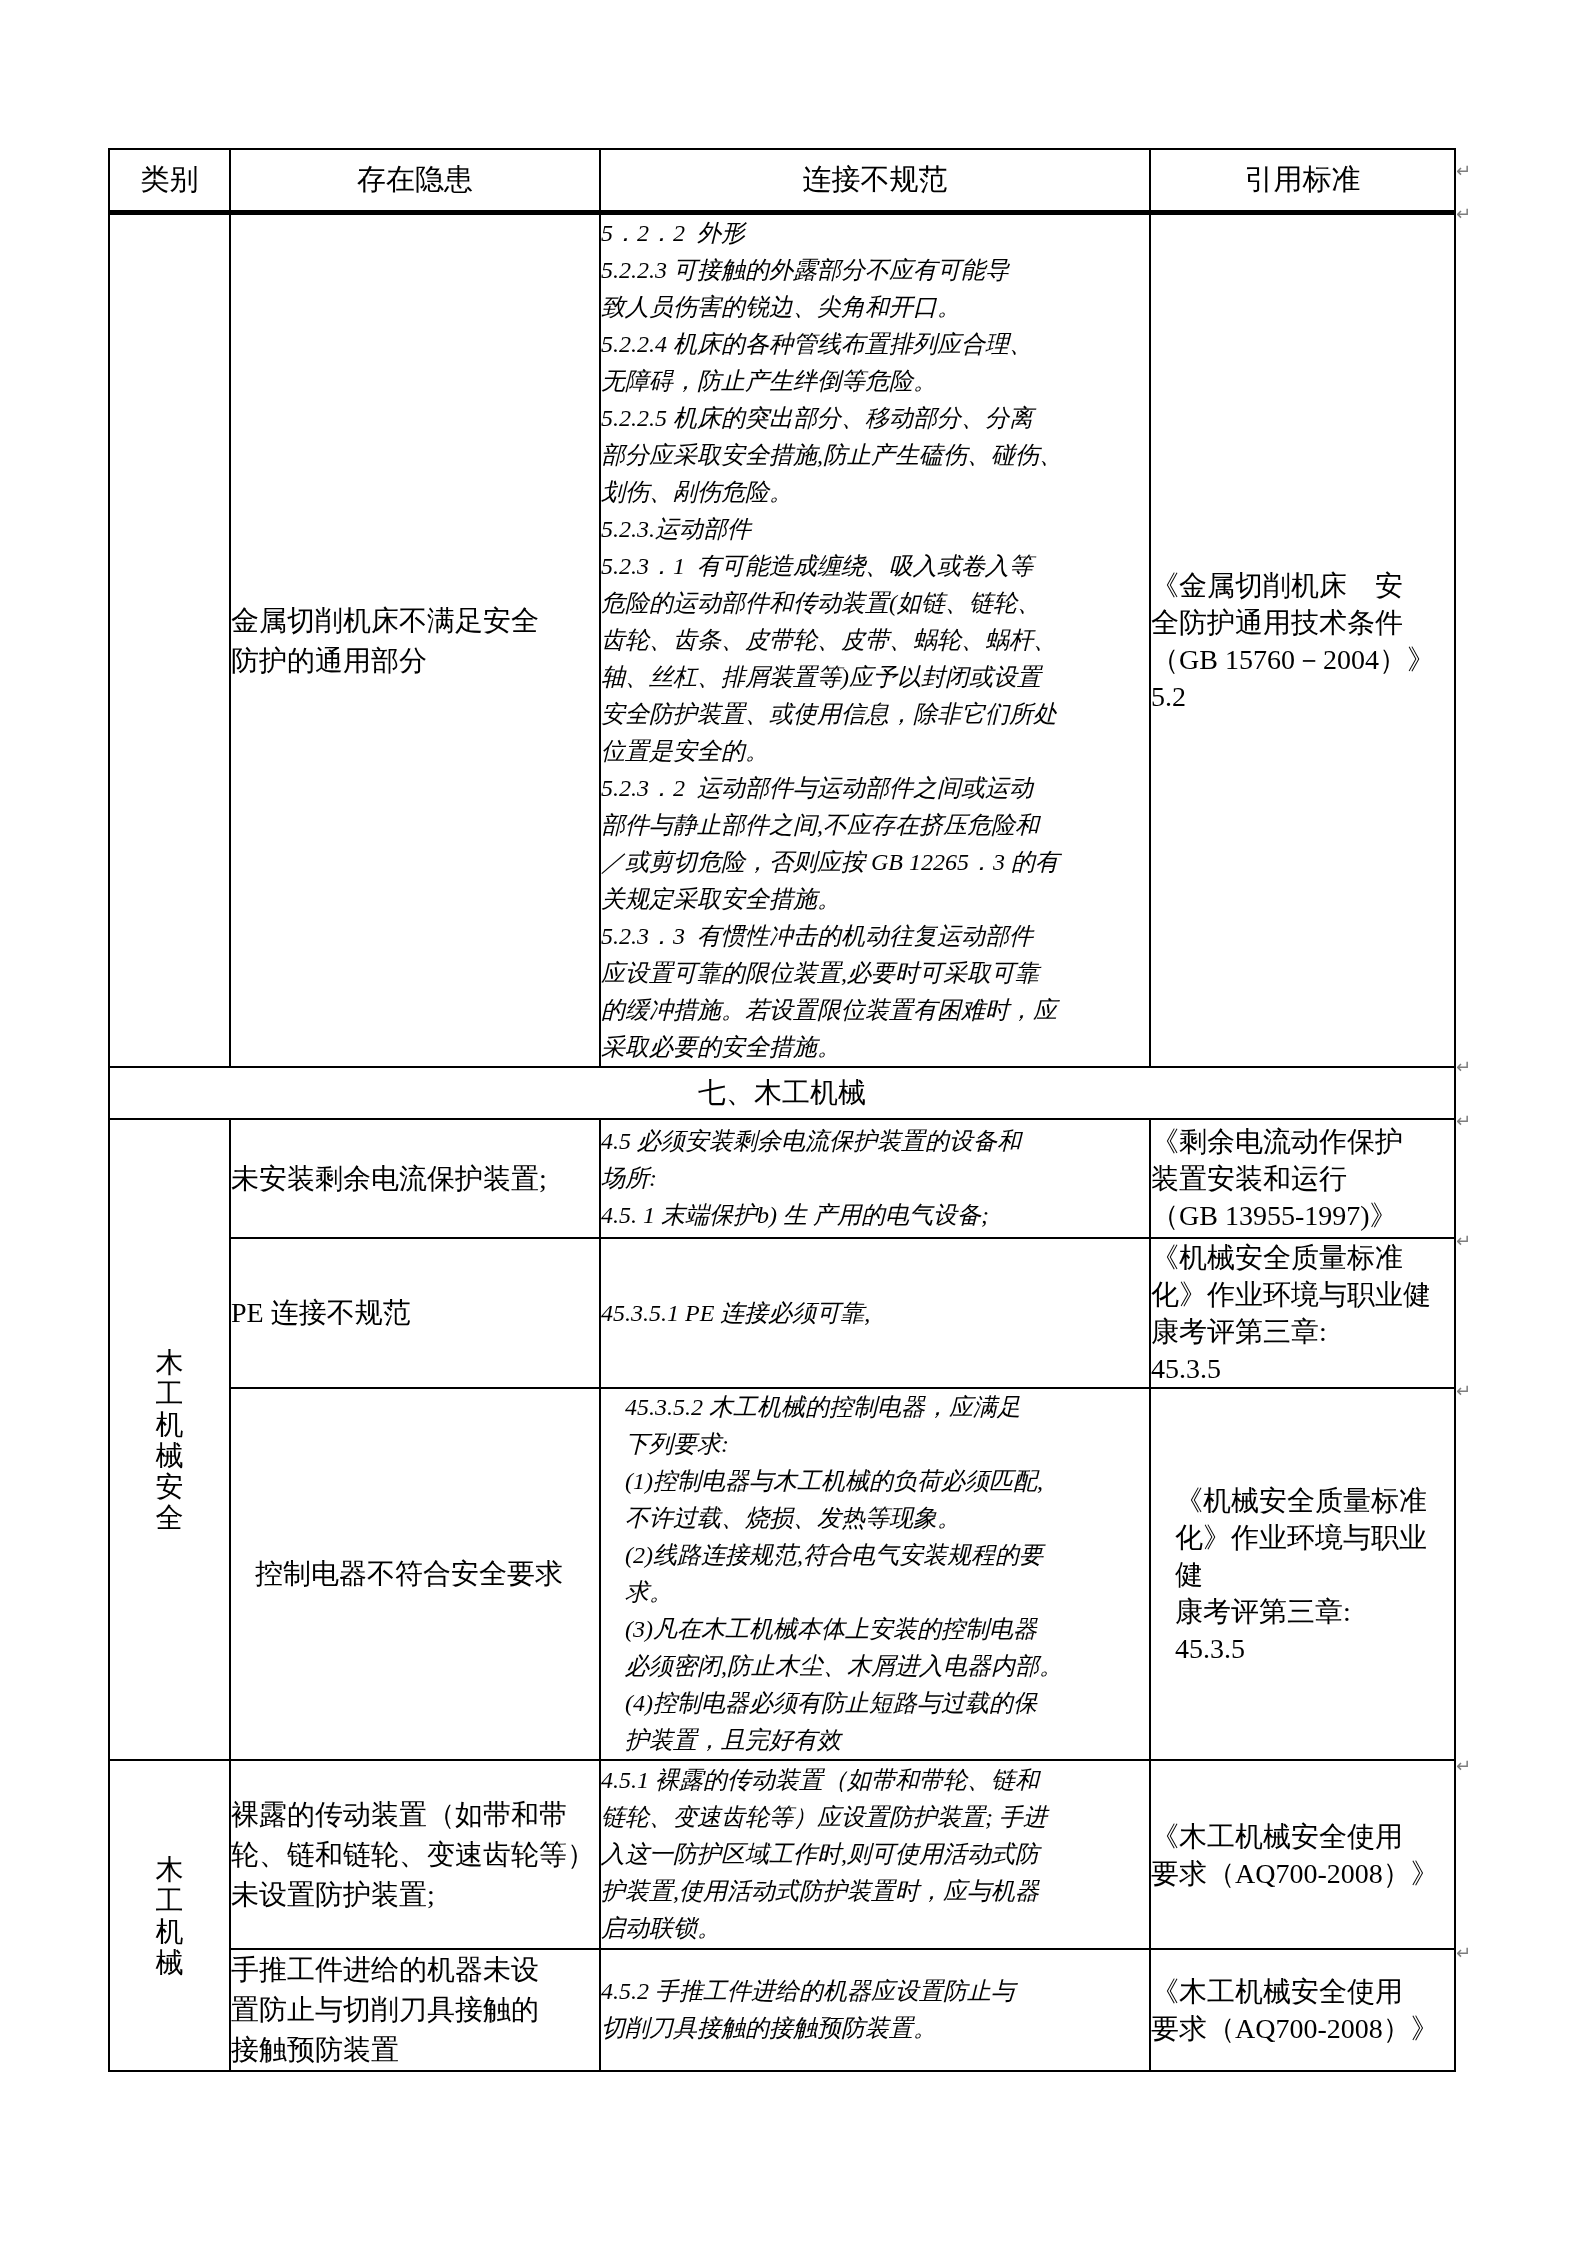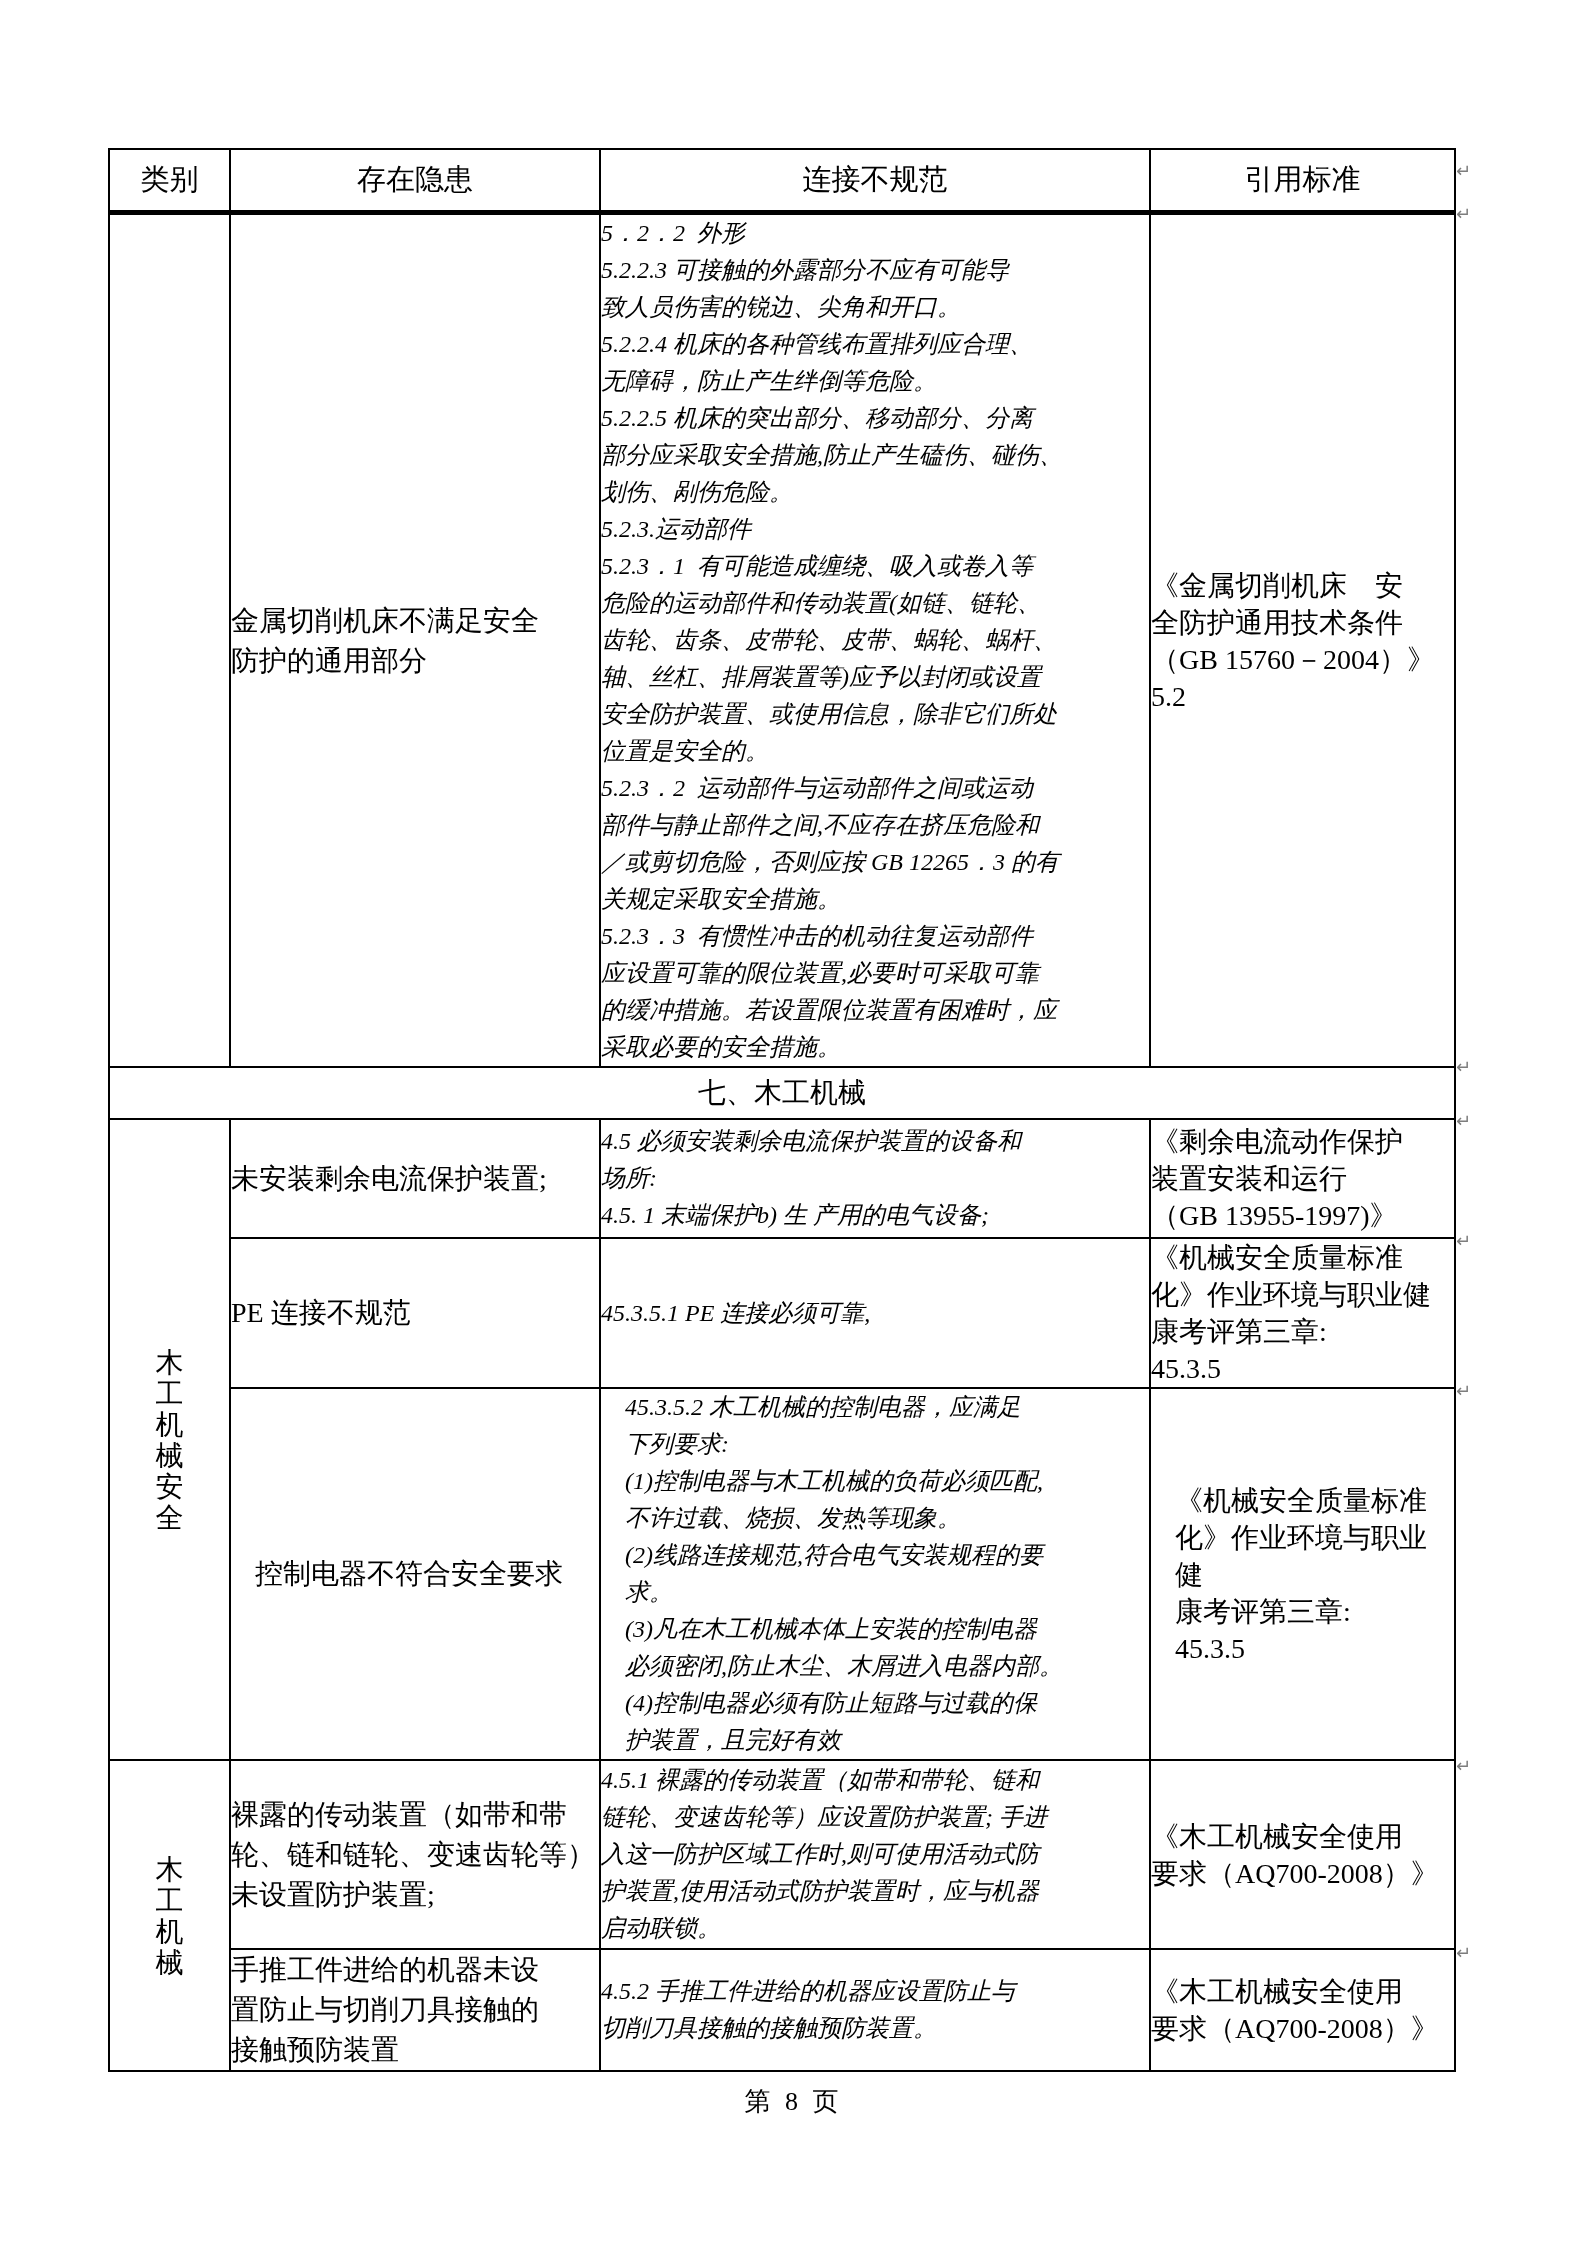--- a/index.html
+++ b/index.html
@@ -218,15 +218,14 @@
 
   <span class="pmark" style="top:162px">↵</span>
   <span class="pmark" style="top:205px">↵</span>
   <span class="pmark" style="top:1058px">↵</span>
   <span class="pmark" style="top:1112px">↵</span>
   <span class="pmark" style="top:1232px">↵</span>
   <span class="pmark" style="top:1382px">↵</span>
   <span class="pmark" style="top:1757px">↵</span>
   <span class="pmark" style="top:1944px">↵</span>
 
-  <div class="footer">第 8 页</div>
 
 </div>
 
 </body></html>

